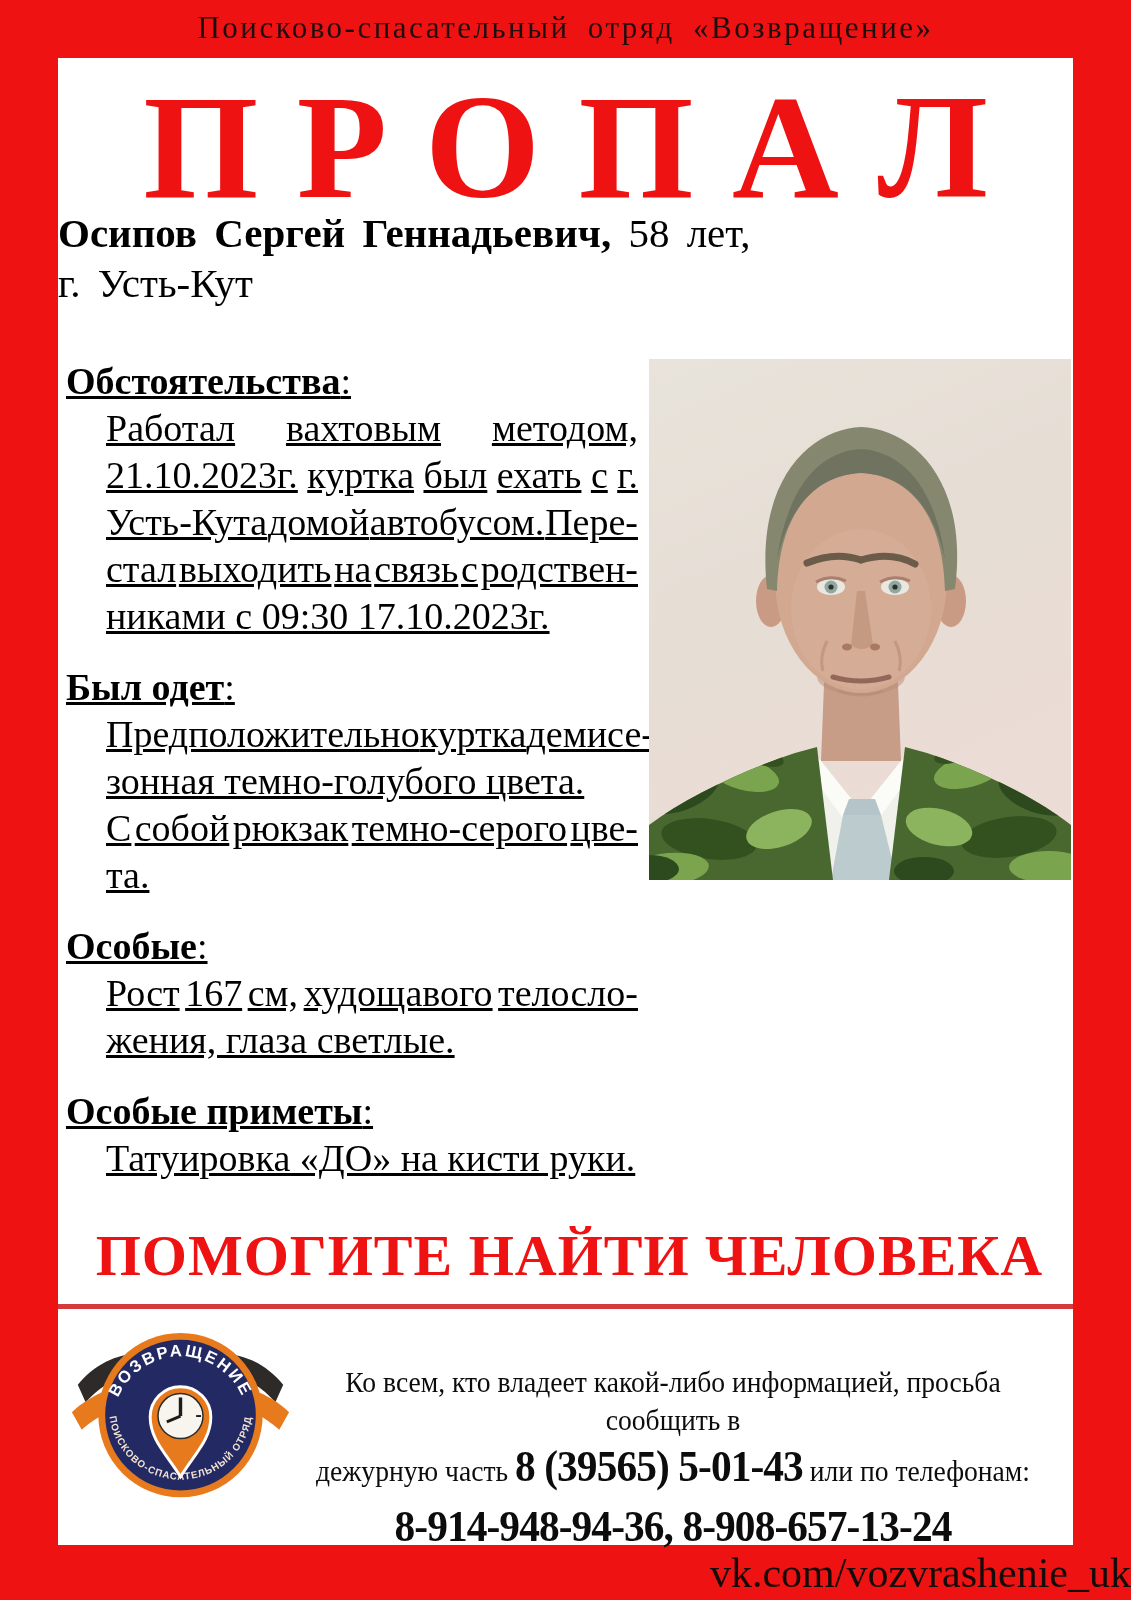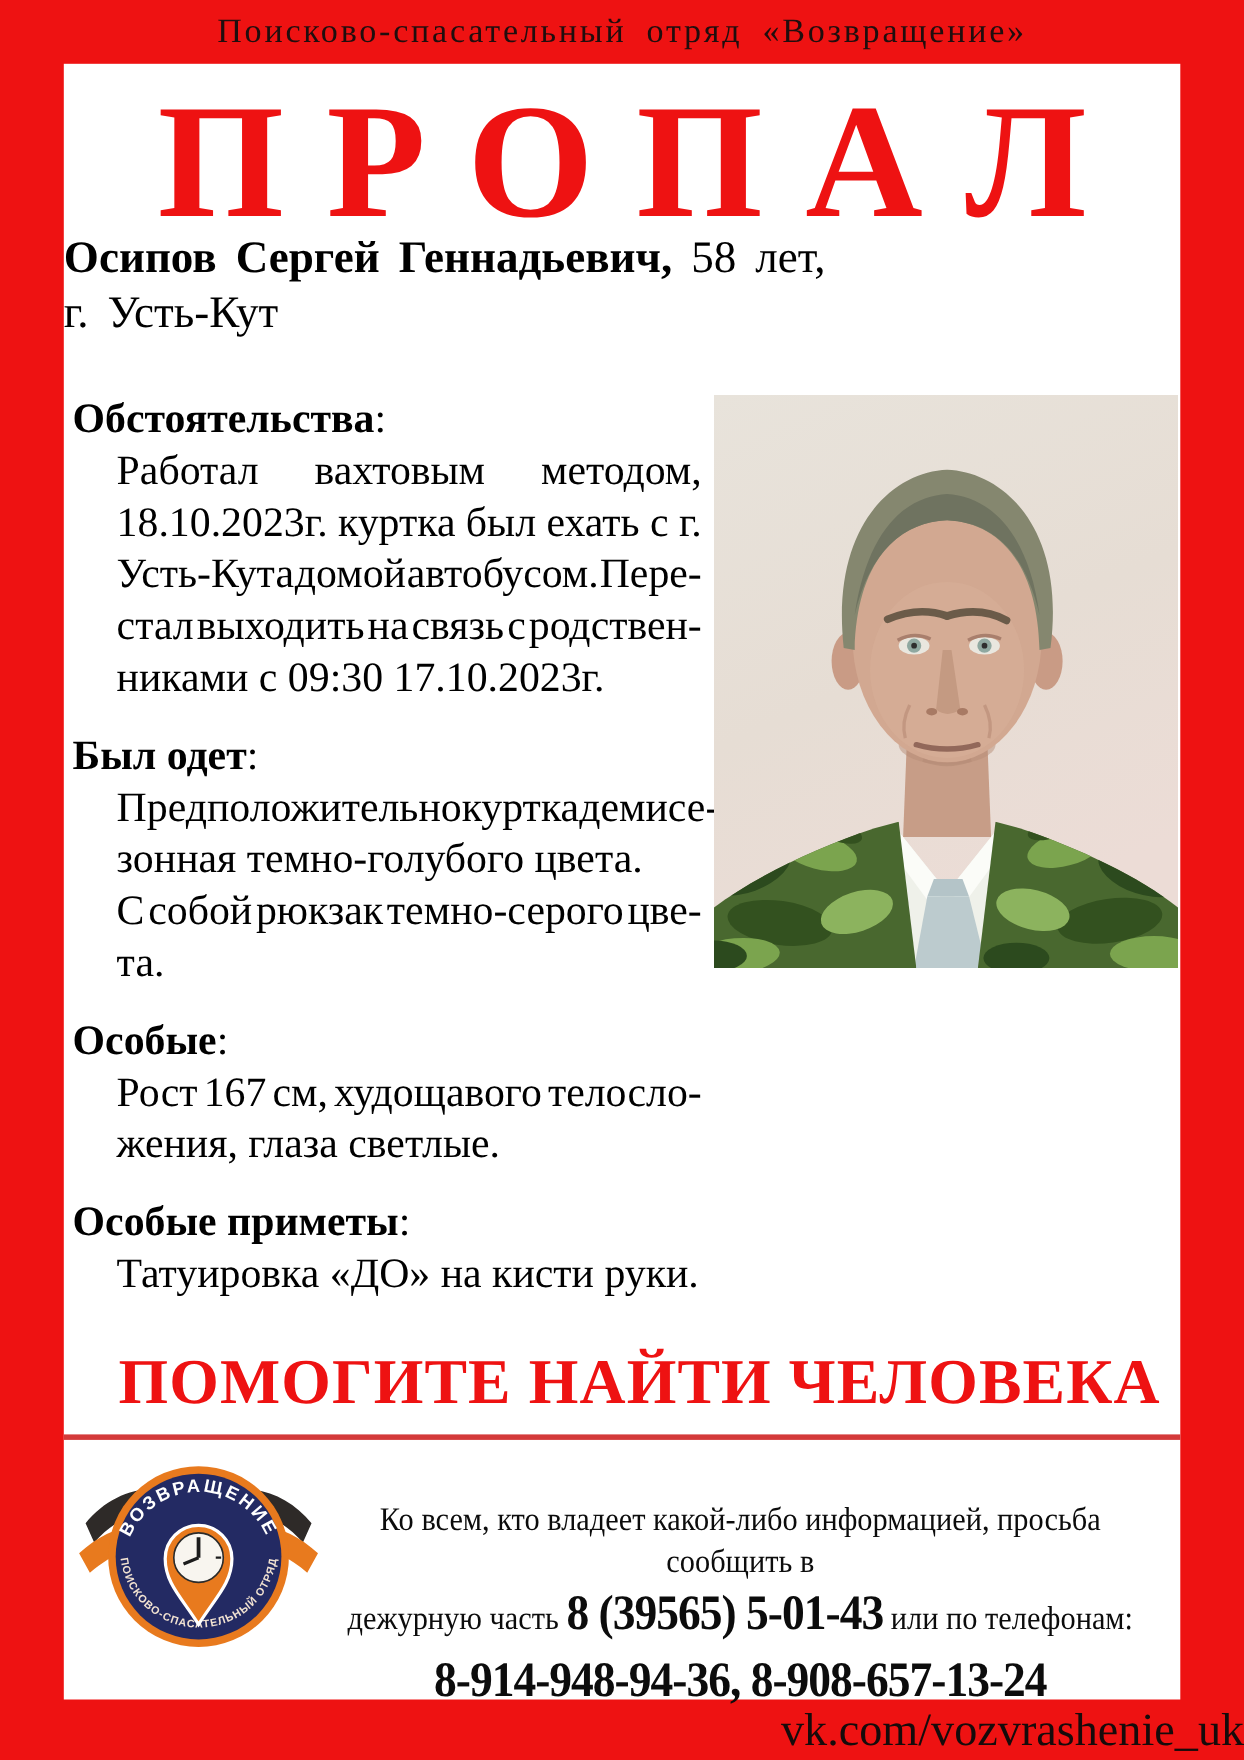--- a/index.html
+++ b/index.html
@@ -35,32 +35,32 @@
     position:absolute; left:0; top:150px; width:100%;
     font-size:41px; line-height:50px;
     color:#000;
     word-spacing:7px;
   }
   .person-name-bold { font-weight:bold; }
   .info-column {
     position:absolute; left:8px; top:300px; width:572px;
     color:#000;
   }
-  .section { margin-bottom:24px; }
+  .section { margin-bottom:24px;text-decoration:underline; }
   .sec-heading { font-size:38px; line-height:47px; font-weight:bold; }
   .sec-heading .colon { font-weight:normal; }
   .pline, .jline { font-size:38px; line-height:47px;margin-left:40px; }
   .jline { display:flex; justify-content:space-between; }
   .portrait {
     position:absolute; left:591px; top:301px;
     width:422px; height:521px;
   }
   .portrait svg { display:block; width:100%; height:100%; }
   .help-banner {
-    position:absolute; left:16px; top:1164px; width:100%;
+    position:absolute; left:4px; top:1164px; width:100%;
     text-align:center;
     font-size:58px; font-weight:bold; letter-spacing:1px;
     color:#ee1212;
   }
   .divider-rule {
     position:absolute; left:0; top:1246px; width:100%; height:5px;
     background:#d43a3a;
   }
   .org-logo {
     position:absolute; left:10px; top:1262px;
@@ -99,21 +99,21 @@
 
     <div class="info-column" id="info-column">
         <div class="section">
           <div class="sec-heading"><span>Обстоятельства</span><span class="colon">:</span></div>
           <div class="jline">
             <span>Работал</span>
             <span>вахтовым</span>
             <span>методом,</span>
           </div>
           <div class="jline">
-            <span>18.10.2023г.</span>
+            <span>21.10.2023г.</span>
             <span>куртка</span>
             <span>был</span>
             <span>ехать</span>
             <span>с</span>
             <span>г.</span>
           </div>
           <div class="jline">
             <span>Усть-Кута</span>
             <span>домой</span>
             <span>автобусом.</span>

